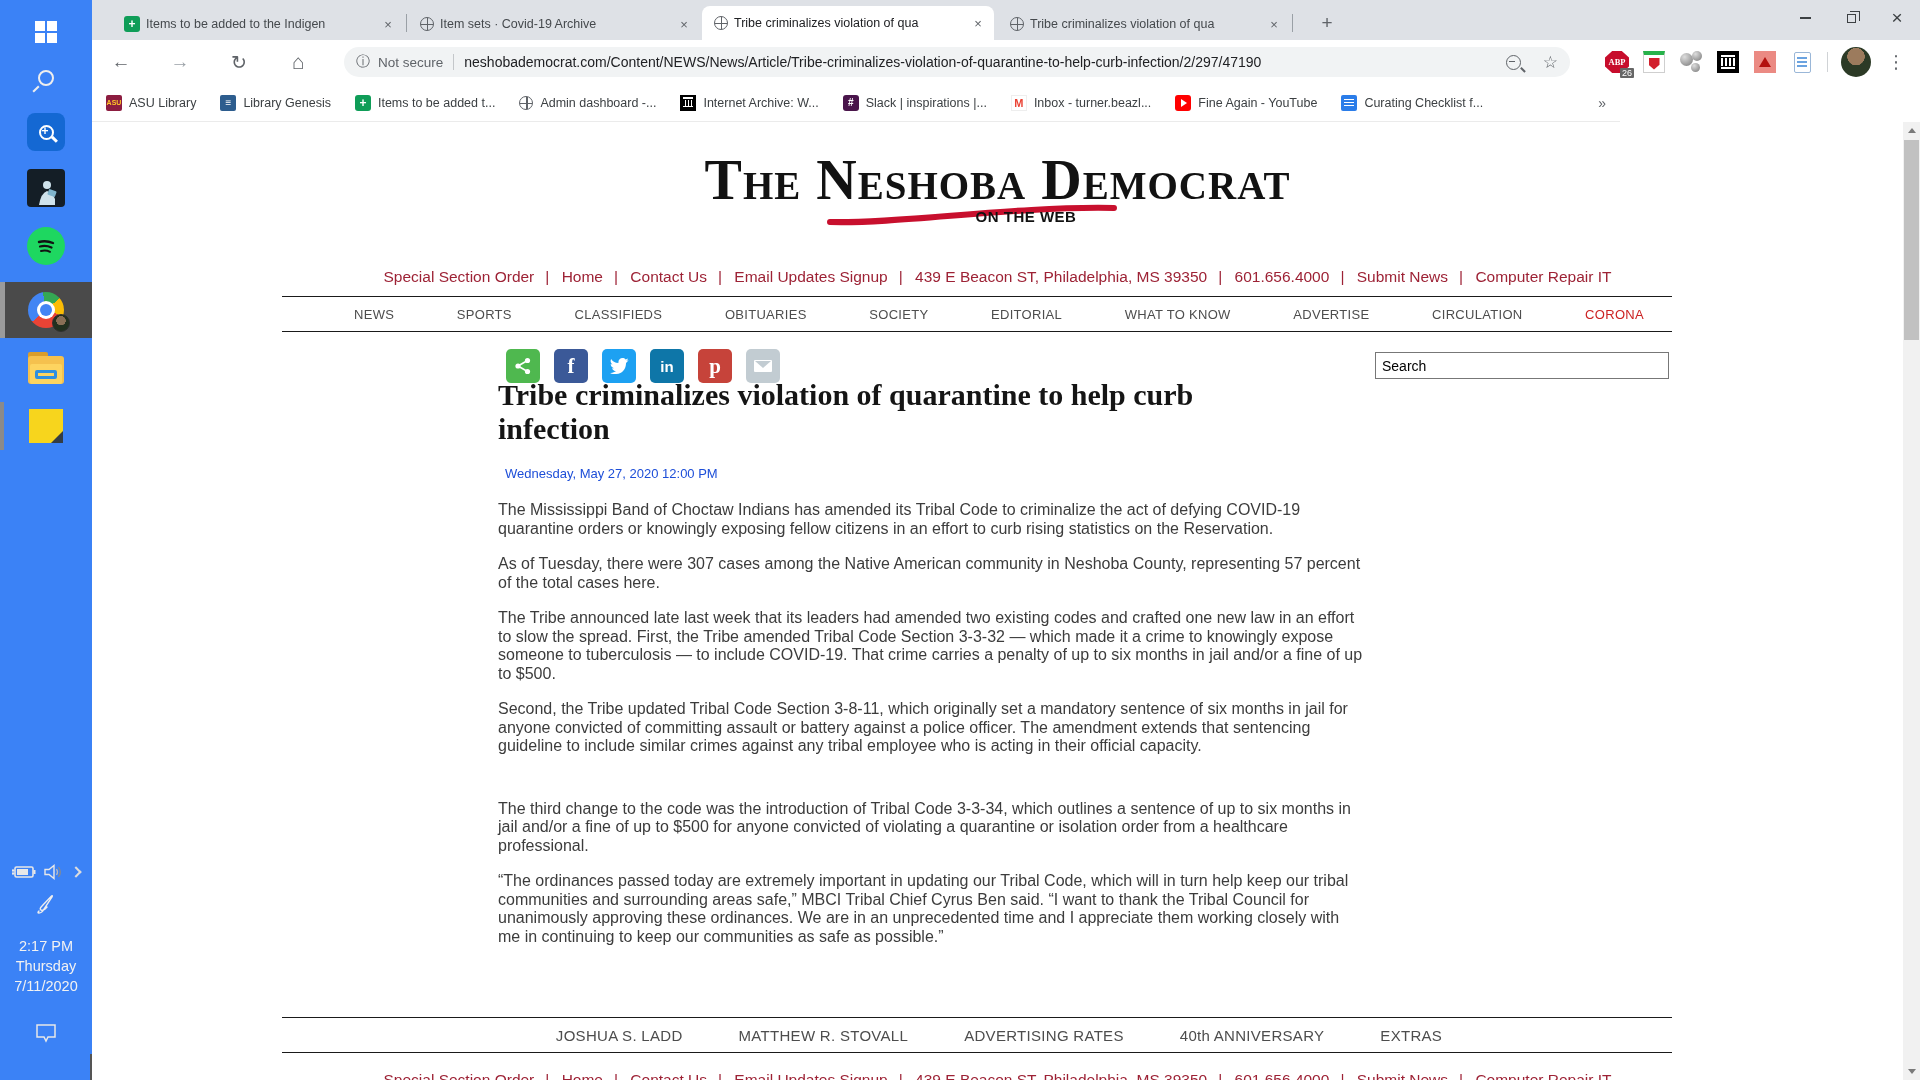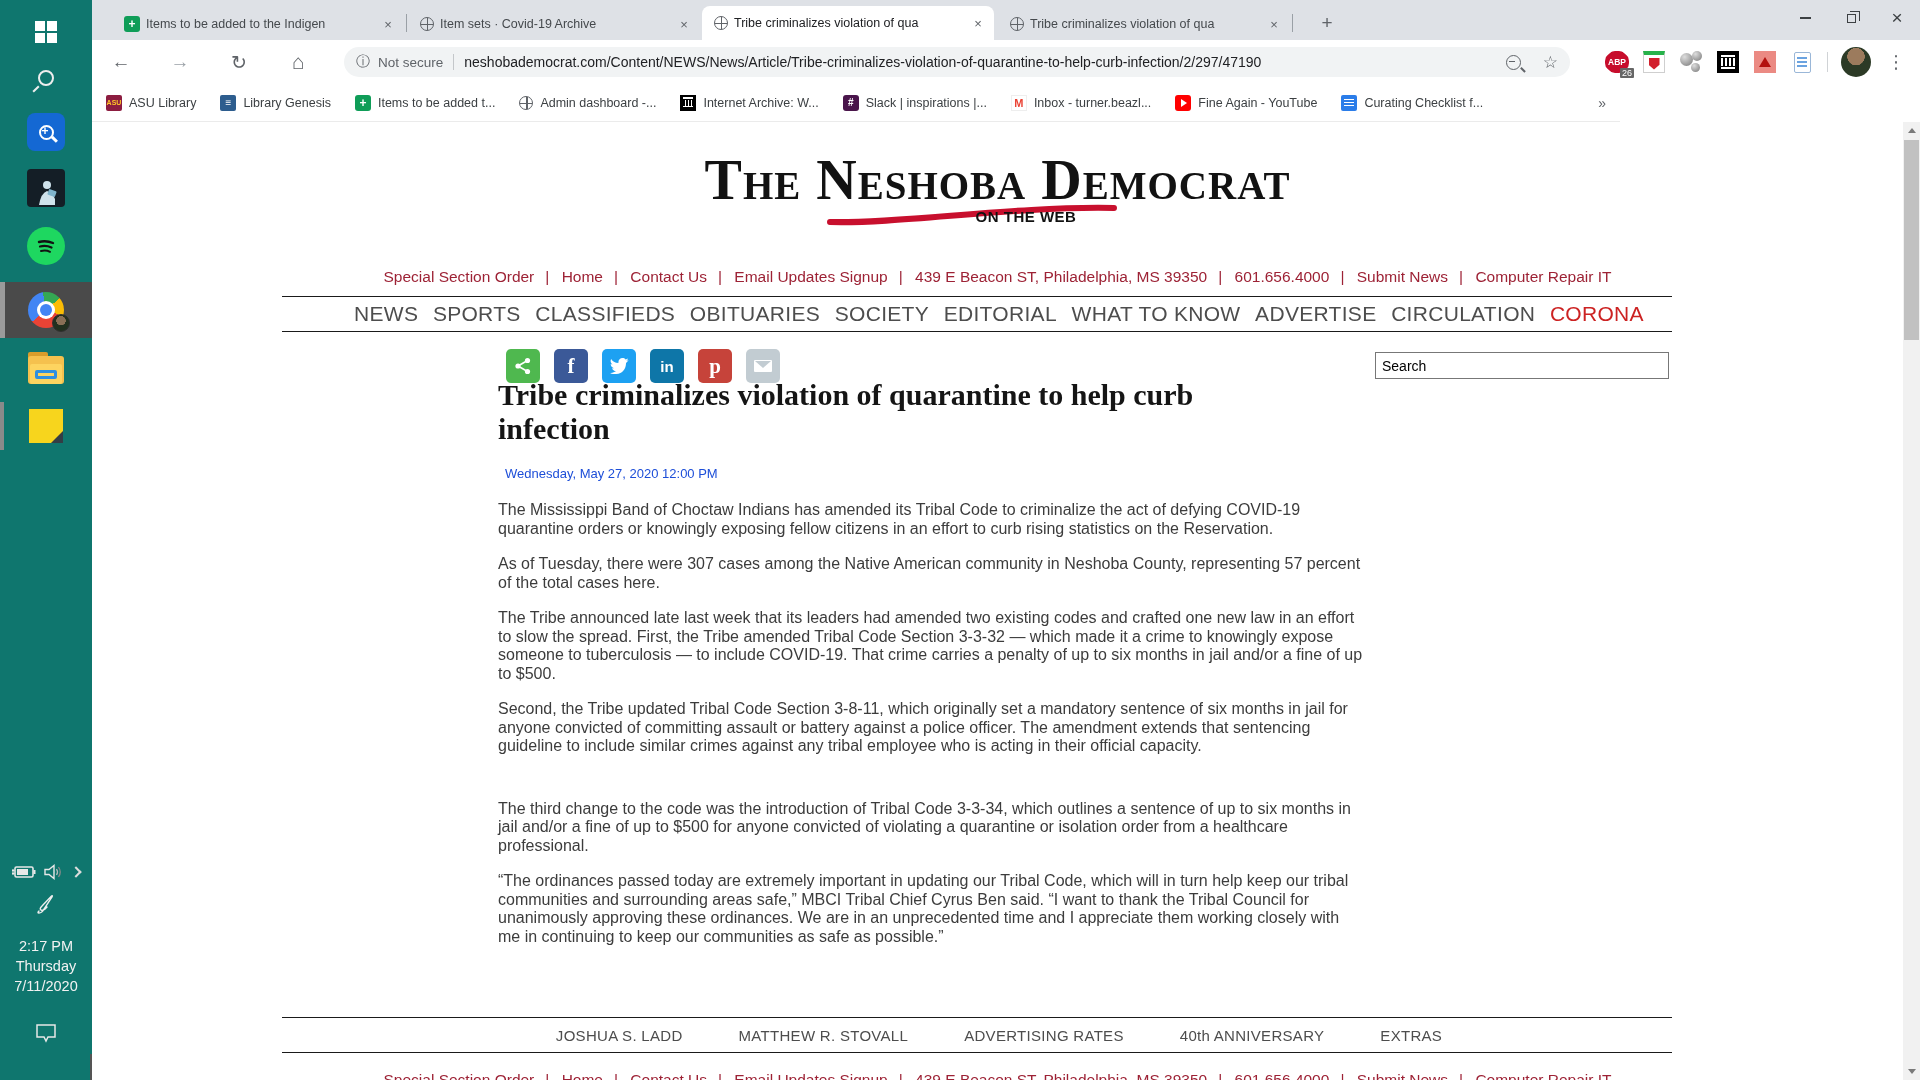--- a/index.html
+++ b/index.html
@@ -1,21 +1,21 @@
 <!DOCTYPE html>
 <html><head>
 <meta charset="utf-8">
 <style>
   * { box-sizing: border-box; margin: 0; padding: 0; }
   html,body { width:1920px; height:1080px; overflow:hidden; background:#000;
     font-family:"Liberation Sans", sans-serif; }
 
   
   .taskbar { position:absolute; left:0; top:0; width:92px; height:1080px;
-    background:#0f766e; z-index:50; }
+    background:#3b82f6; z-index:50; }
   .tb-item { position:absolute; left:0; width:92px; height:52px;
     display:flex; align-items:center; justify-content:center; }
   .win-logo { display:grid; grid-template-columns:10px 10px; grid-template-rows:10px 10px; gap:2px; }
   .win-logo span { background:#fff; }
   .tb-search-glass { width:16px; height:16px; border:2px solid #eee; border-radius:50%; position:relative; }
   .tb-search-glass::after { content:""; position:absolute; width:2px; height:8px; background:#eee;
     left:-5px; top:13px; transform:rotate(45deg); }
   .app-zoom { width:38px; height:38px; background:#1468d3; border-radius:8px;
     display:flex; align-items:center; justify-content:center; }
   .app-zoom .glass { width:15px; height:15px; border:2.5px solid #fff; border-radius:50%; position:relative; }
@@ -90,23 +90,23 @@
   .omni-div { width:1px; height:16px; background:#c4c7ca; margin-right:10px; }
   .omni-url { flex:1; color:#202124; font-size:14px; white-space:nowrap; overflow:hidden; }
   .omni-zoomout { width:15px; height:15px; border:1.8px solid #5f6368; border-radius:50%;
     position:relative; margin-right:22px; }
   .omni-zoomout::before { content:""; position:absolute; left:2.5px; top:5px; width:6px; height:1.8px; background:#5f6368; }
   .omni-zoomout::after { content:""; position:absolute; width:1.8px; height:6px; background:#5f6368;
     right:-4px; bottom:-4px; transform:rotate(-45deg); }
   .omni-star::before { content:"☆"; font-size:17px; }
   .ext-row { display:flex; align-items:center; gap:13px; padding:0 4px; }
   .ext { width:24px; height:24px; display:flex; align-items:center; justify-content:center; position:relative; }
-  .ext-abp { width:24px; height:22px; background:#c70d2c; border-radius:10px; color:#fff;
+  .ext-abp { width:24px; height:22px; background:#c70d2c; border-radius:0; color:#fff;
     font-size:8.5px; font-weight:bold; display:flex; align-items:center; justify-content:center;
-    clip-path:polygon(30% 0,70% 0,100% 30%,100% 70%,70% 100%,30% 100%,0 70%,0 30%); }
+    clip-path:polygon(30% 0,70% 0,100% 30%,100% 70%,70% 100%,30% 100%,0 70%,0 30%);font-family:Liberation Serif, serif; }
   .ext-badge { position:absolute; right:-5px; bottom:-4px; background:#666; color:#fff; font-size:9px;
     padding:0 2px; border-radius:1px; }
   .ext-shield { width:22px; height:22px; background:#fff; border:1px solid #cfcfcf; border-top:4px solid #27b24a;
     display:flex; align-items:center; justify-content:center; }
   .ext-shield i { display:block; width:11px; height:12px; background:#d21f2c;
     clip-path:polygon(0 0,100% 0,100% 60%,50% 100%,0 60%); }
   .ext-spheres { position:relative; width:22px; height:22px; }
   .ext-spheres b { position:absolute; border-radius:50%; background:radial-gradient(circle at 35% 30%, #ddd, #777); }
   .ext-spheres b:nth-child(1){ width:13px; height:13px; left:0; top:2px; }
   .ext-spheres b:nth-child(2){ width:10px; height:10px; right:0; top:0; }
@@ -167,21 +167,21 @@
   .masthead-swoosh { position:absolute; left:730px; top:78px; }
   .masthead-tagline { position:absolute; left:0; top:86px; width:1868px; text-align:center;
     font-size:15px; font-weight:bold; letter-spacing:0.5px; color:#111; }
   .utility { position:absolute; left:0; top:146px; width:1811px; text-align:center;
     font-size:15.5px; color:#9d2235; }
   .utility span { margin:0 4px; }
   .utility span:not(:last-child)::after { content:"|"; margin-left:11px; color:#9d2235; }
   .mainnav { position:absolute; left:190px; top:174px; width:1434px; height:36px;
     border-top:1px solid #1a1a1a; border-bottom:1px solid #1a1a1a;
     display:flex; align-items:center; justify-content:space-between; padding:0 72px; }
-  .mainnav span { font-size:21px; color:#4d4d4d; letter-spacing:0.3px; }
+  .mainnav span { font-size:13px; color:#4d4d4d; letter-spacing:0.3px; }
   .mainnav span.corona { color:#cc2222; }
 
   .share-row { position:absolute; left:414px; top:227px; display:flex; gap:14px; }
   .share { width:34px; height:34px; border-radius:5px; display:flex; align-items:center;
     justify-content:center; color:#fff; font-weight:bold; }
   .share.st { background:#4fb84f; } .share.fb { background:#3b5998; font-family:"Liberation Serif",serif; font-size:21px; }
   .share.tw { background:#1da1f2; } .share.li { background:#0e76a8; font-size:15px; }
   .share.pi { background:#c6433a; font-family:"Liberation Serif",serif; font-size:21px; }
   .share.em { background:#c2ccd2; }
   .env { width:18px; height:12px; background:#fff; position:relative; border-radius:1px; }

